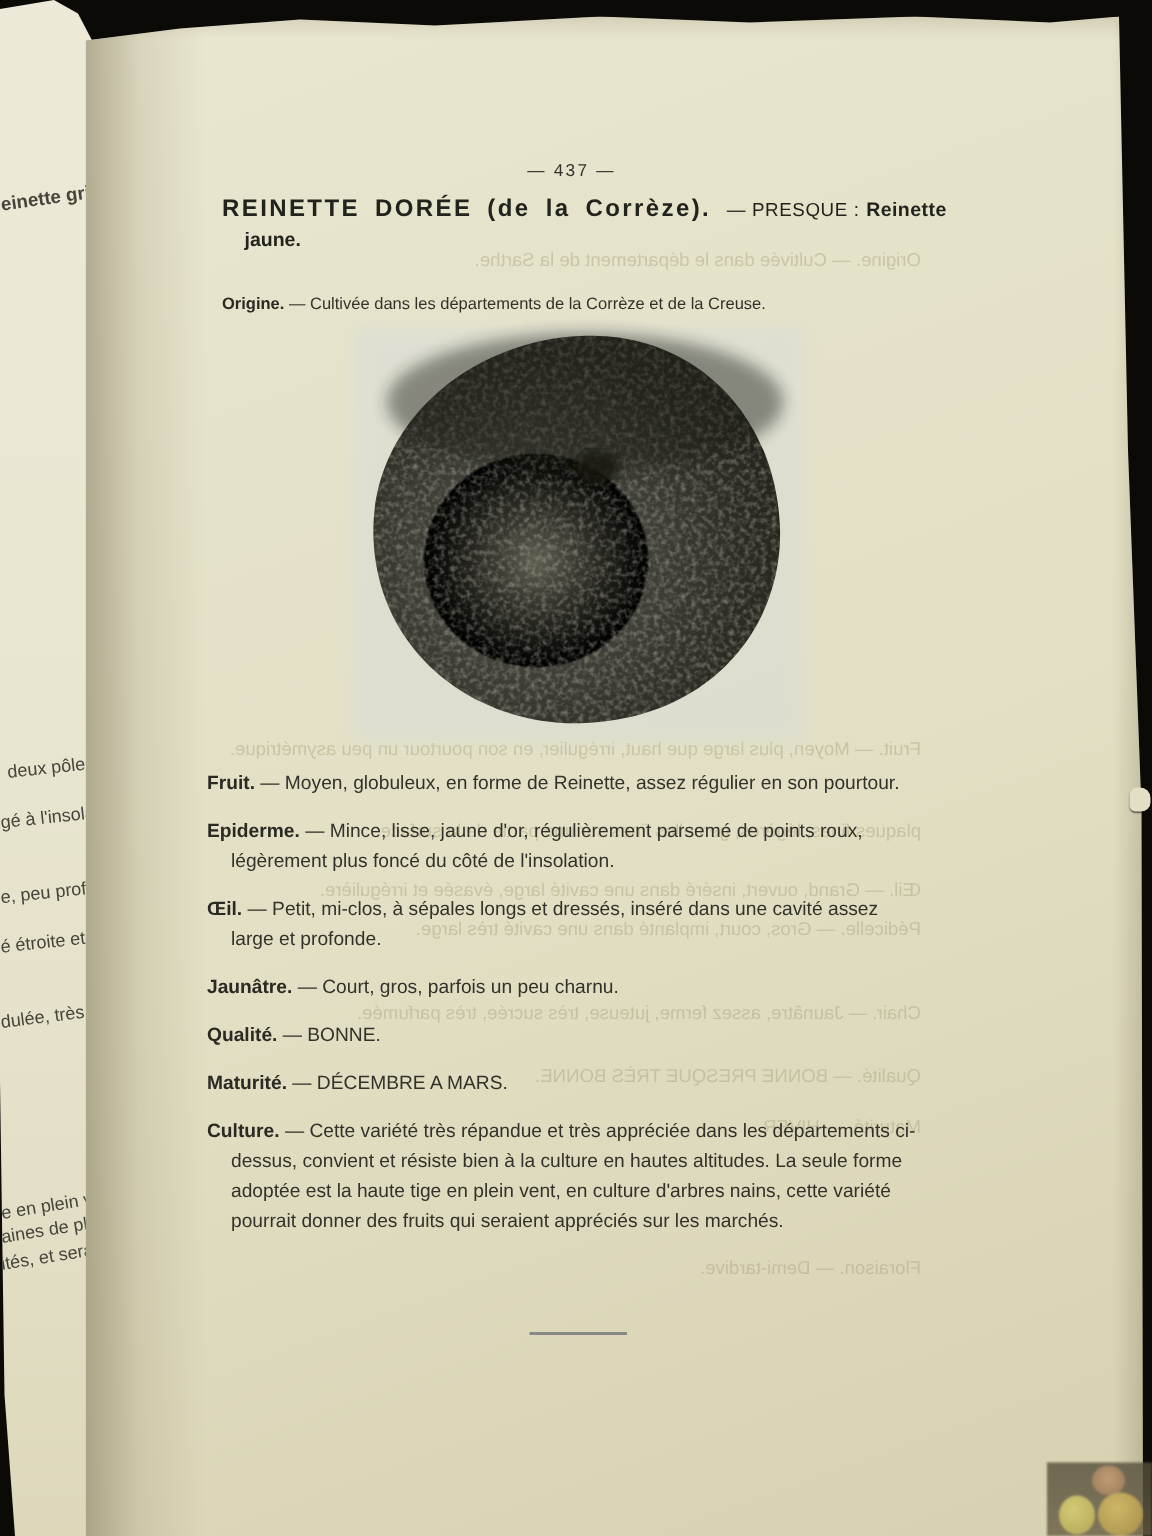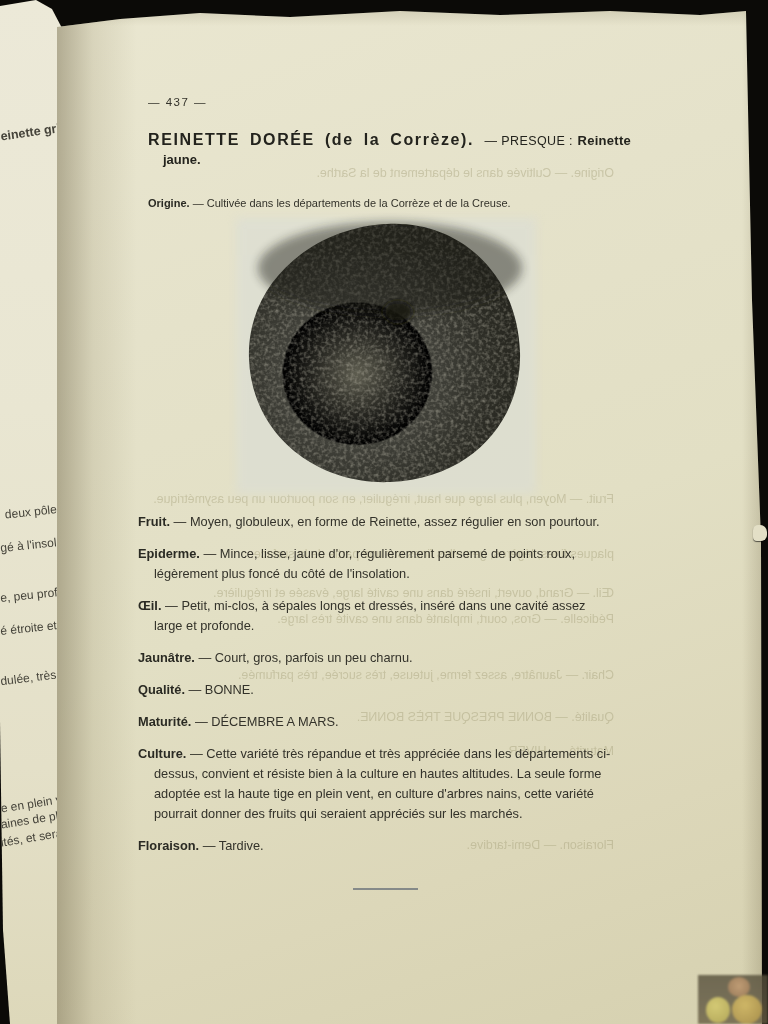--- a/index.html
+++ b/index.html
@@ -20,21 +20,21 @@
     background:linear-gradient(160deg,#eae7d1 0%,#e5e2ca 30%,#e2dfc4 55%,#dcd7b9 80%,#d6d1b0 100%);
     clip-path:polygon(57px 27px,120px 19px,200px 13px,290px 17px,400px 11px,500px 15px,610px 11px,700px 15px,746px 11px,752px 300px,761px 540px,762px 1024px,57px 1024px);}
   .gutter{position:absolute;left:57px;top:0;width:80px;height:1024px;
     background:linear-gradient(90deg,rgba(110,100,70,.45) 0%,rgba(140,130,95,.18) 45%,rgba(0,0,0,0) 100%);}
   .edge-shade{position:absolute;right:0;top:0;width:26px;height:1024px;
     background:linear-gradient(270deg,rgba(105,95,65,.30) 0%,rgba(0,0,0,0) 100%);}
   .top-shade{position:absolute;left:0;top:0;width:768px;height:26px;
     background:linear-gradient(180deg,rgba(110,100,70,.28) 0%,rgba(0,0,0,0) 100%);}
 
   
-  .pageno{position:absolute;left:148px;top:96px;width:466px;text-align:left;
+  .pageno{position:absolute;left:148px;top:108px;width:466px;text-align:center;
     font-size:11.5px;letter-spacing:1.5px;color:#33322a;}
   .heading{position:absolute;left:148px;top:131px;width:530px;color:#23231d;}
   .heading .line1{white-space:nowrap;}
   .t-main{font-size:16px;font-weight:700;letter-spacing:1.6px;word-spacing:4px;}
   .t-dash{font-size:12.5px;letter-spacing:.4px;margin-left:6px;}
   .t-syn{font-size:13px;font-weight:700;letter-spacing:.3px;}
   .heading .line2{margin-left:15px;margin-top:3px;font-size:13px;font-weight:700;}
   .origine{position:absolute;left:148px;top:194px;width:480px;font-size:11px;
     line-height:19px;color:#33322a;}
   .lbl{font-weight:700;color:#2a2a23;}
@@ -173,24 +173,20 @@
     <span> — BONNE.</span>
   </div>
         <div class="section">
     <span class="lbl">Maturité.</span>
     <span> — DÉCEMBRE A MARS.</span>
   </div>
         <div class="section">
     <span class="lbl">Culture.</span>
     <span> — Cette variété très répandue et très appréciée dans les départements ci-dessus, convient et résiste bien à la culture en hautes altitudes. La seule forme adoptée est la haute tige en plein vent, en culture d'arbres nains, cette variété pourrait donner des fruits qui seraient appréciés sur les marchés.</span>
   </div>
-        <div class="section">
-    <span class="lbl">Floraison.</span>
-    <span> — Tardive.</span>
-  </div>
       </div>
 
     <div class="rule"></div>
   </div>
 
   <div class="page-tab"></div>
 
   <div class="thumb">
     <div class="a3"></div>
     <div class="a1"></div>

